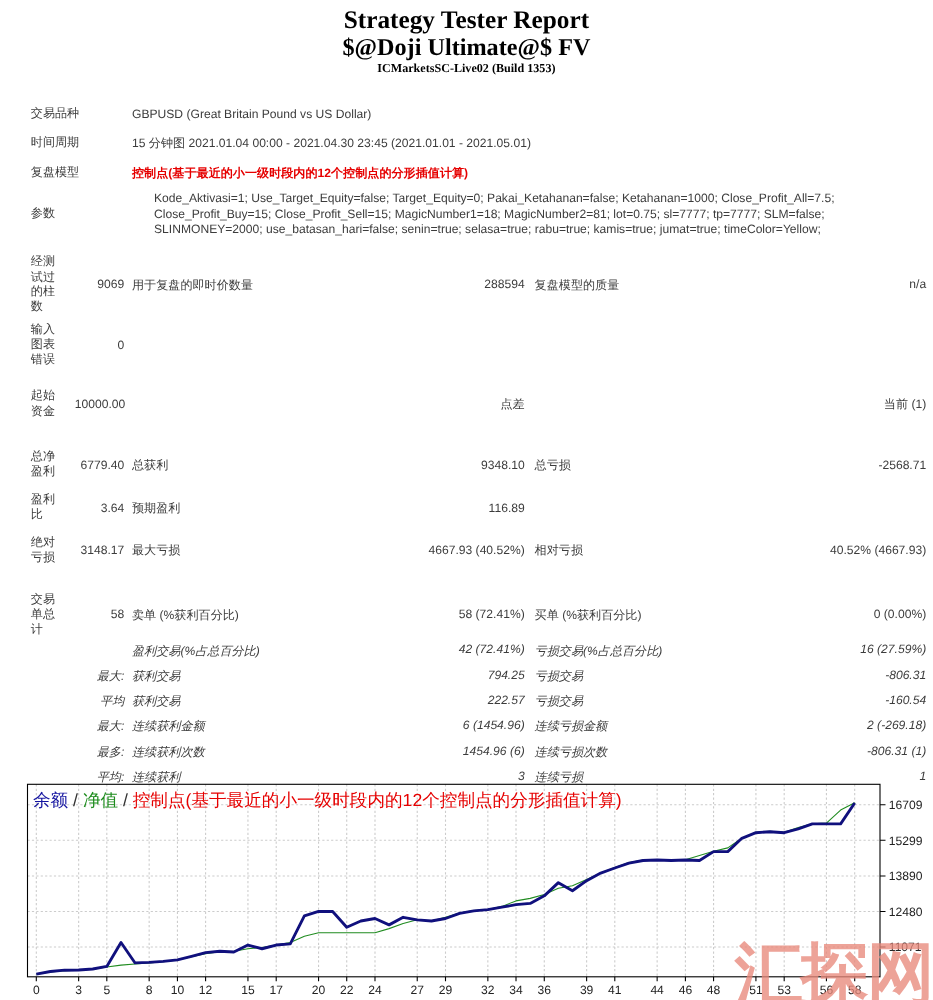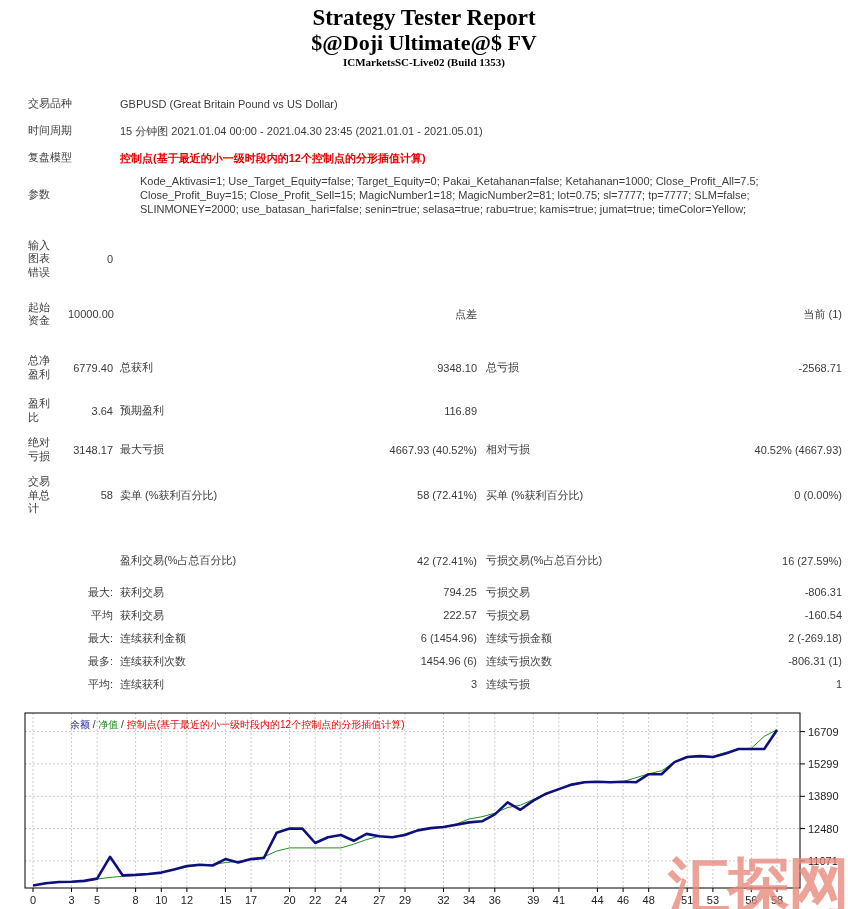--- a/index.html
+++ b/index.html
@@ -21,30 +21,30 @@
   .c-label{white-space:pre-line;line-height:13.5px;}
   .c-span{line-height:14px;}
   .c-v1,.c-v2,.c-v3{text-align:right;white-space:nowrap;}
   .c-d1{padding-left:7px;}
   .c-d2{padding-left:9px;}
   .red .c-span{color:#e60000;font-weight:bold;}
   .params .c-span{white-space:pre-line;line-height:14px;padding:3px 0;margin-left:20px;}
   .row:nth-child(-n+3){min-height:27px;}
   .row:nth-child(5){min-height:56px;margin-top:12px;margin-bottom:6px;}
   .row:nth-child(6){min-height:42px;margin-bottom:19px;}
-  .row:nth-child(7){min-height:27px;margin-bottom:16px;}
+  .row:nth-child(7){min-height:27px;margin-bottom:28px;}
   .row:nth-child(8){min-height:27px;margin-bottom:12px;}
   .row:nth-child(9){min-height:27px;margin-bottom:12px;}
   .row:nth-child(10){min-height:27px;margin-bottom:25px;}
   .row:nth-child(11){min-height:40px;}
-  .row:nth-child(n+12){height:23px;}
+  .row:nth-child(n+12){height:23px;font-style:italic;}
   
   .chart-wrap{position:absolute;left:0;top:711px;width:848px;height:198px;}
   .chart-legend{
-    position:absolute;left:30px;top:7px;font-size:10px;z-index:3;white-space:nowrap;margin-left:40px;
+    position:absolute;left:30px;top:7px;font-size:16px;z-index:3;white-space:nowrap;
   }
   .chart-legend .sep{color:#333;}
   
   .watermark{
     position:absolute;right:0px;bottom:-8px;z-index:5;
     font-size:62px;font-weight:bold;letter-spacing:-2px;line-height:62px;
     opacity:0.78;font-family:"Liberation Sans","DejaVu Sans",sans-serif;
   }
 </style>
 </head>
@@ -67,20 +67,31 @@
     </div>
     <div class="row span-row red">
       <div class="c-label">复盘模型</div>
       <div class="c-span">控制点(基于最近的小一级时段内的12个控制点的分形插值计算)</div>
     </div>
     <div class="row span-row params">
       <div class="c-label">参数</div>
       <div class="c-span">Kode_Aktivasi=1; Use_Target_Equity=false; Target_Equity=0; Pakai_Ketahanan=false; Ketahanan=1000; Close_Profit_All=7.5;
 Close_Profit_Buy=15; Close_Profit_Sell=15; MagicNumber1=18; MagicNumber2=81; lot=0.75; sl=7777; tp=7777; SLM=false;
 SLINMONEY=2000; use_batasan_hari=false; senin=true; selasa=true; rabu=true; kamis=true; jumat=true; timeColor=Yellow;</div>
+    </div>
+    <div class="row stat-row">
+      <div class="c-label">经测
+试过
+的柱
+数</div>
+      <div class="c-v1">9069</div>
+      <div class="c-d1">用于复盘的即时价数量</div>
+      <div class="c-v2">288594</div>
+      <div class="c-d2">复盘模型的质量</div>
+      <div class="c-v3">n/a</div>
     </div>
     <div class="row stat-row">
       <div class="c-label">输入
 图表
 错误</div>
       <div class="c-v1">0</div>
       <div class="c-d1"></div>
       <div class="c-v2"></div>
       <div class="c-d2"></div>
       <div class="c-v3"></div>

